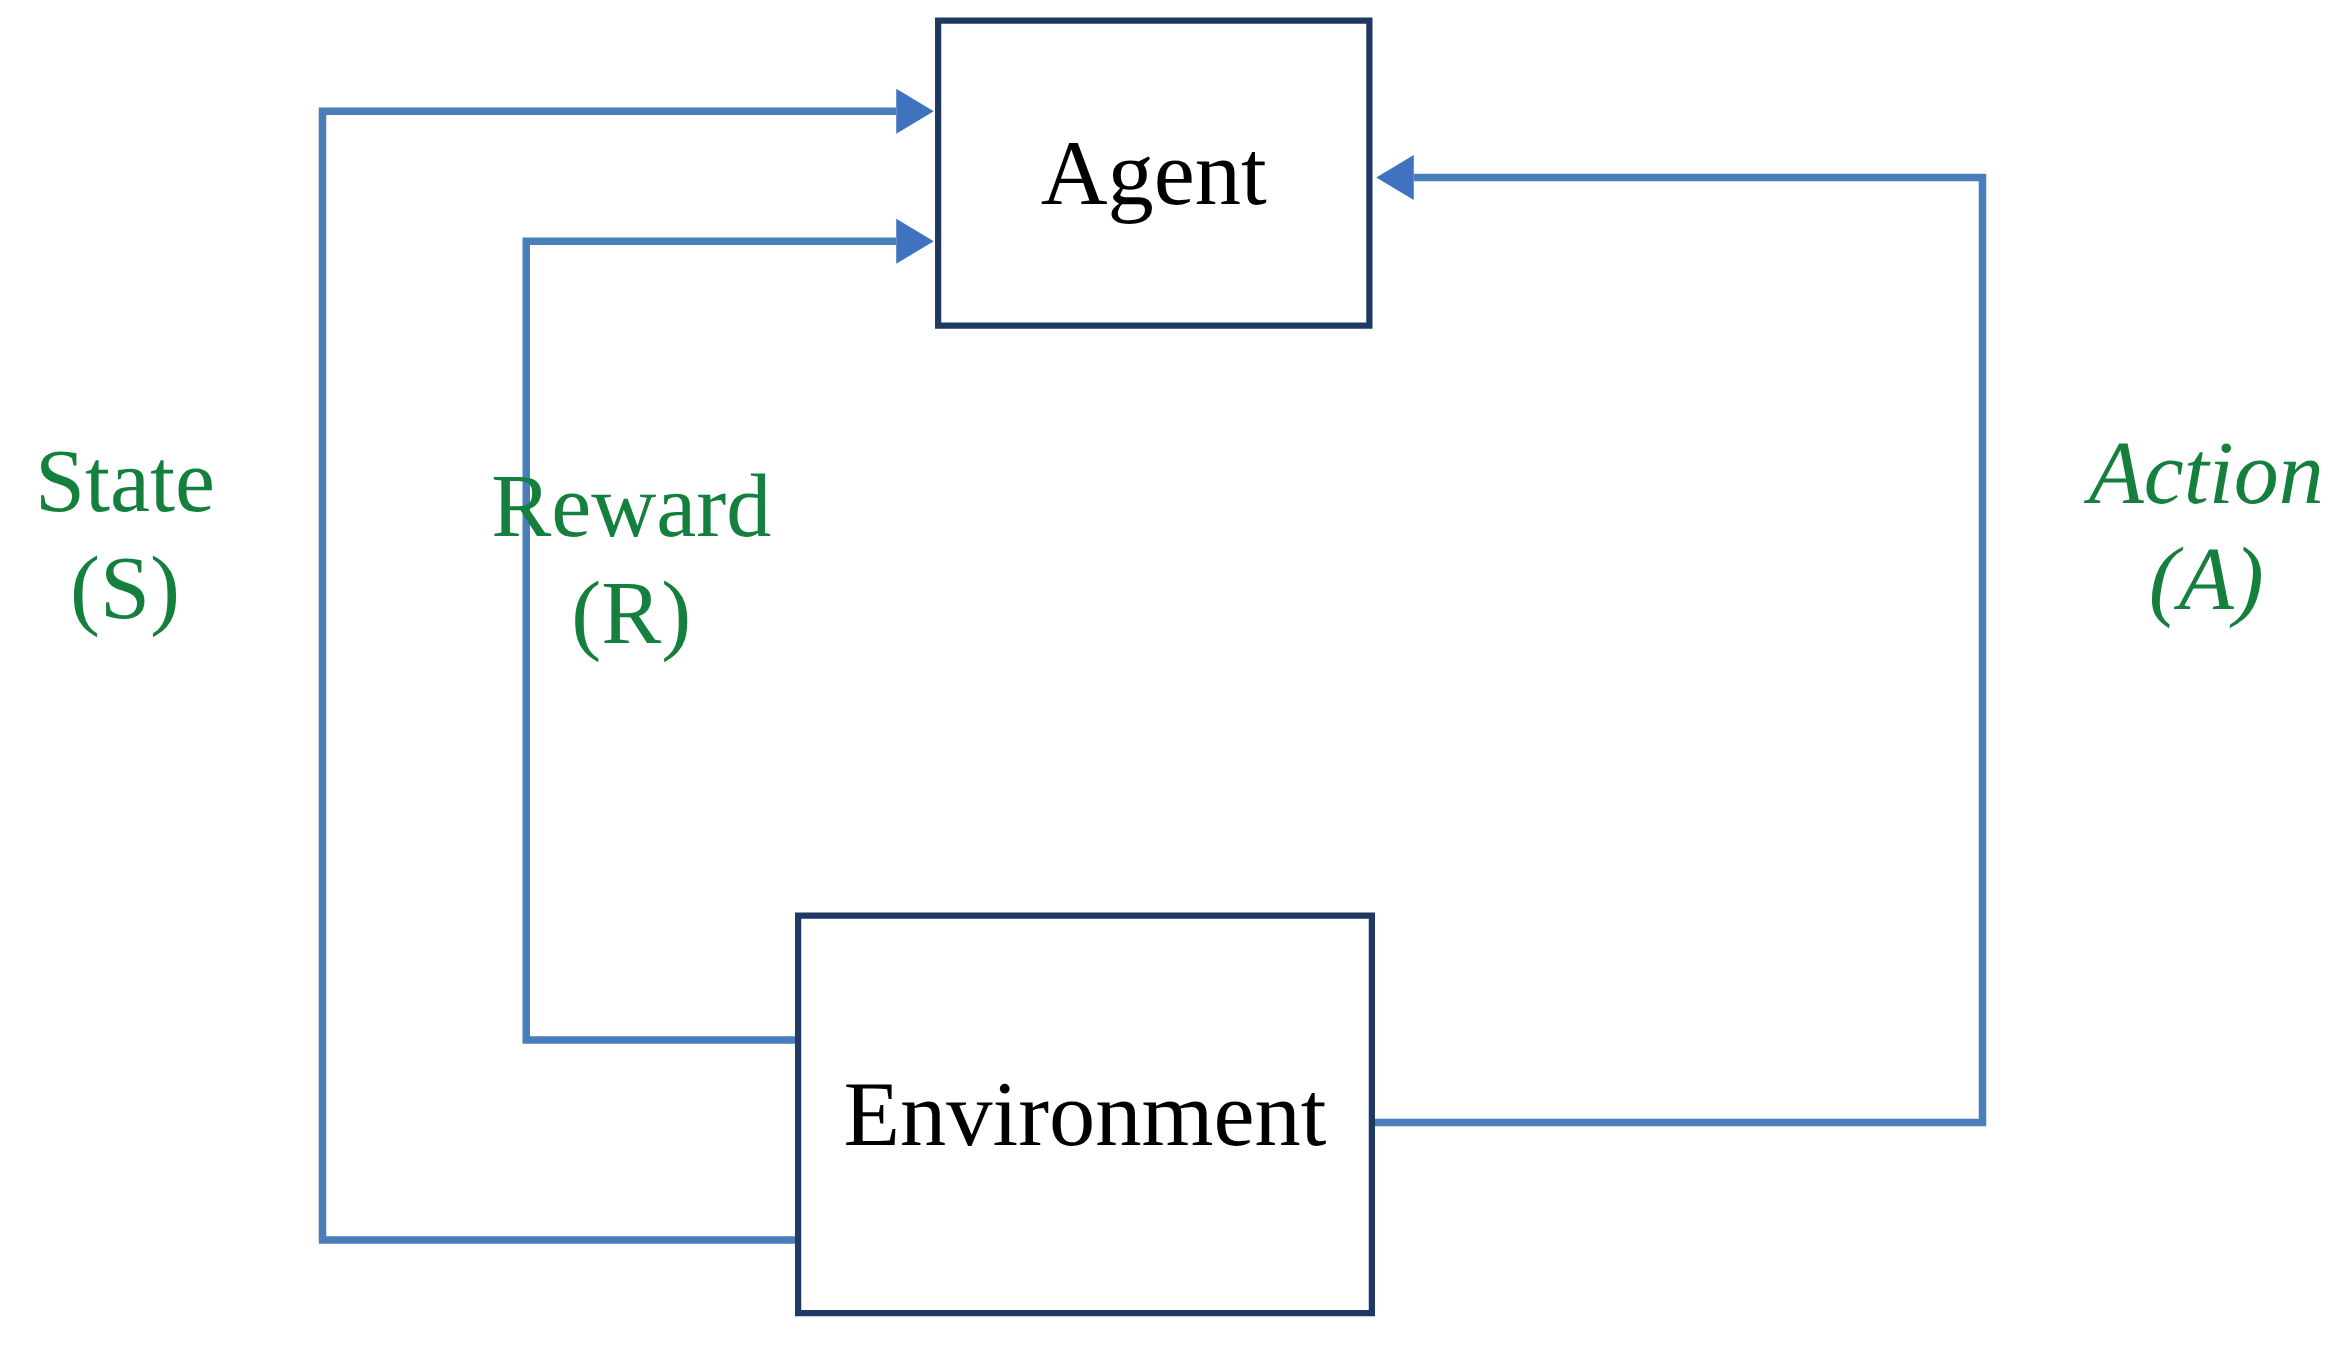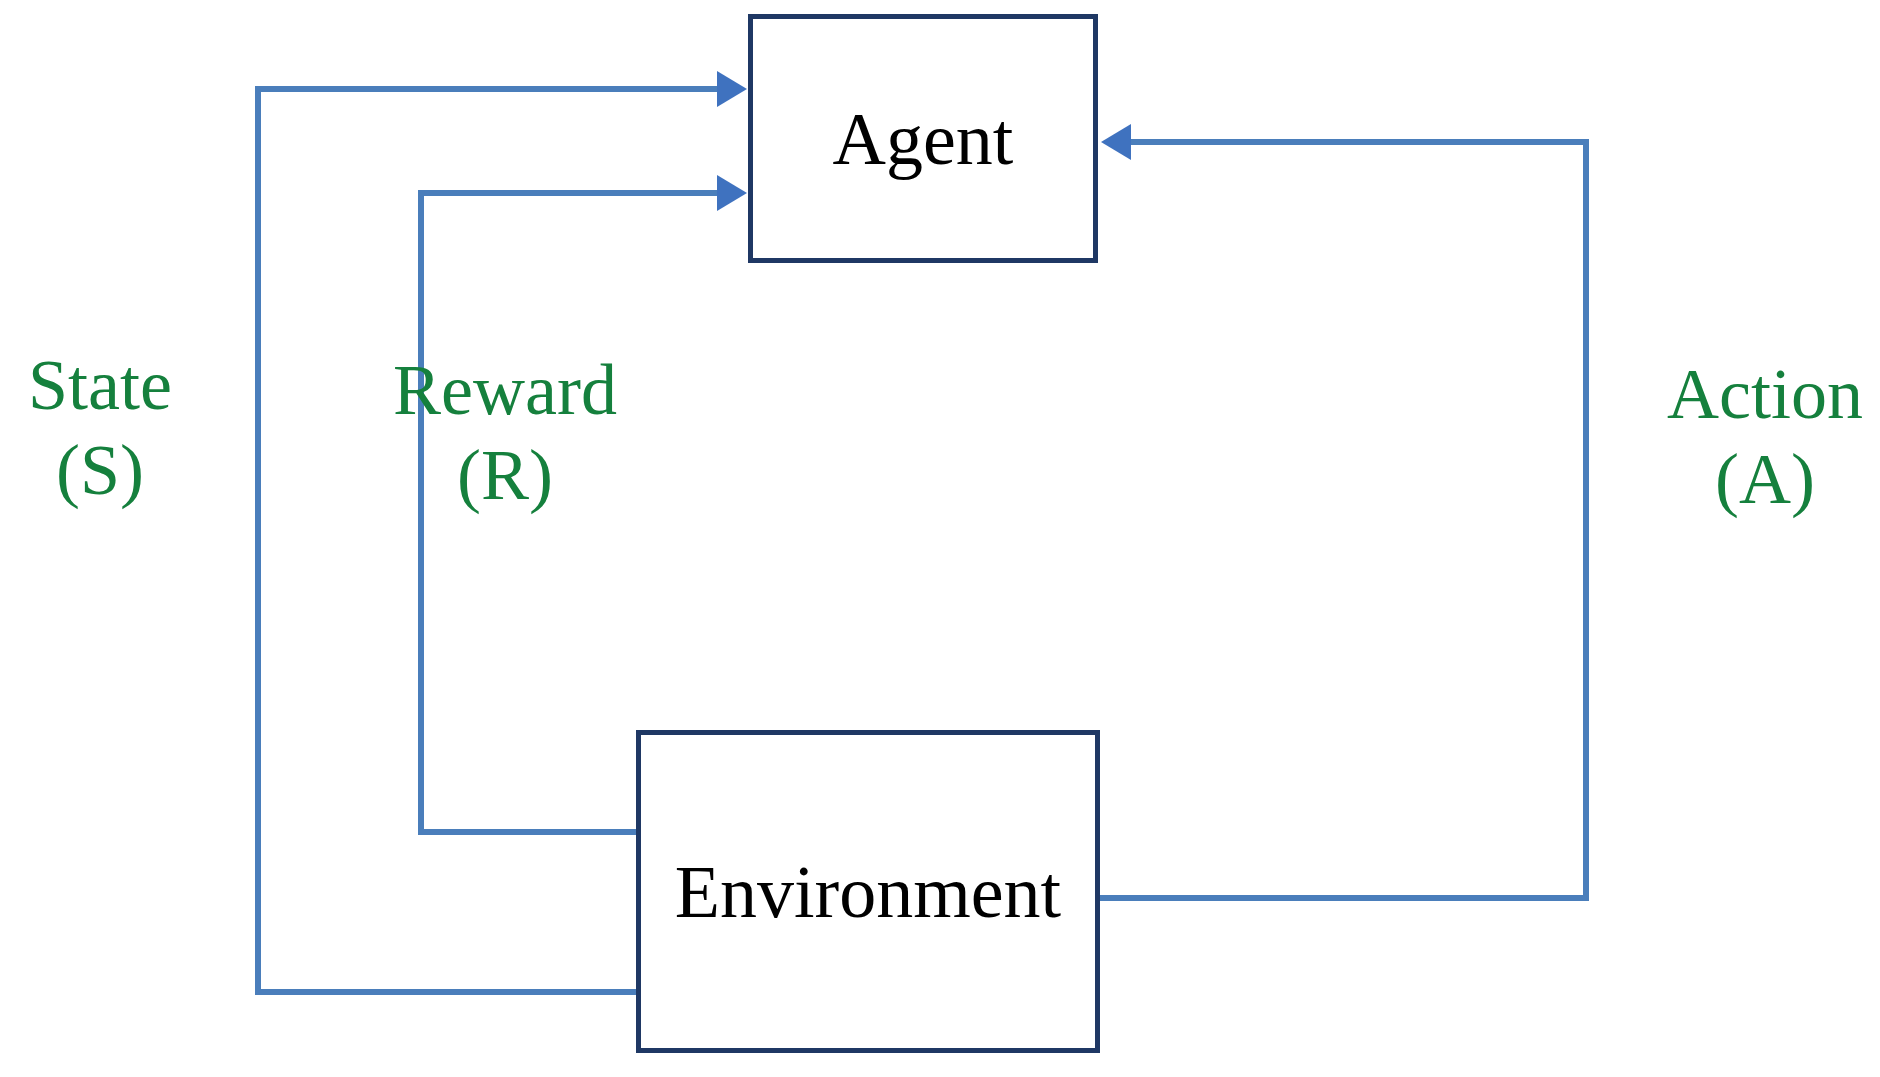--- a/index.html
+++ b/index.html
@@ -70,27 +70,28 @@
     z-index: 4;
     white-space: nowrap;
   }
   #state-label {
     left: 0px;
     top: 343px;
     width: 200px;
   }
   #reward-label {
     left: 360px;
-    top: 348px;
+    top: 363px;
     width: 290px;
   }
   #action-label {
     left: 1650px;
-    top: 352px;
+    top: 336px;
     width: 230px;
+    font-style: italic;
   }
   .edge-label .lbl-line {
     display: block;
   }
 </style>
 </head>
 <body>
 
 <div id="canvas">
 

